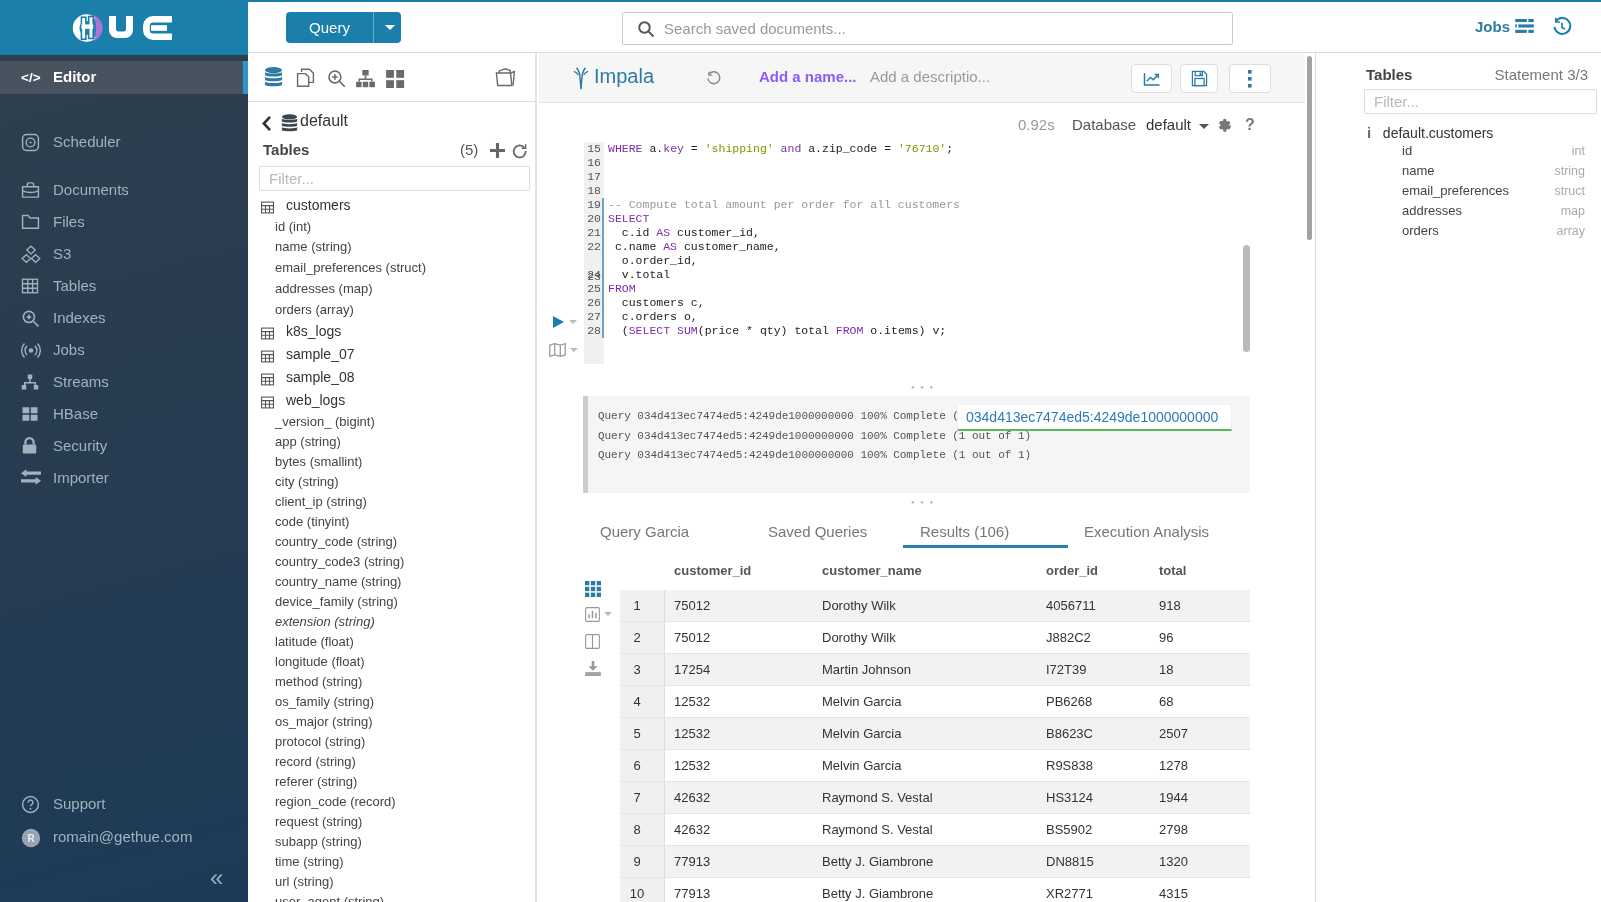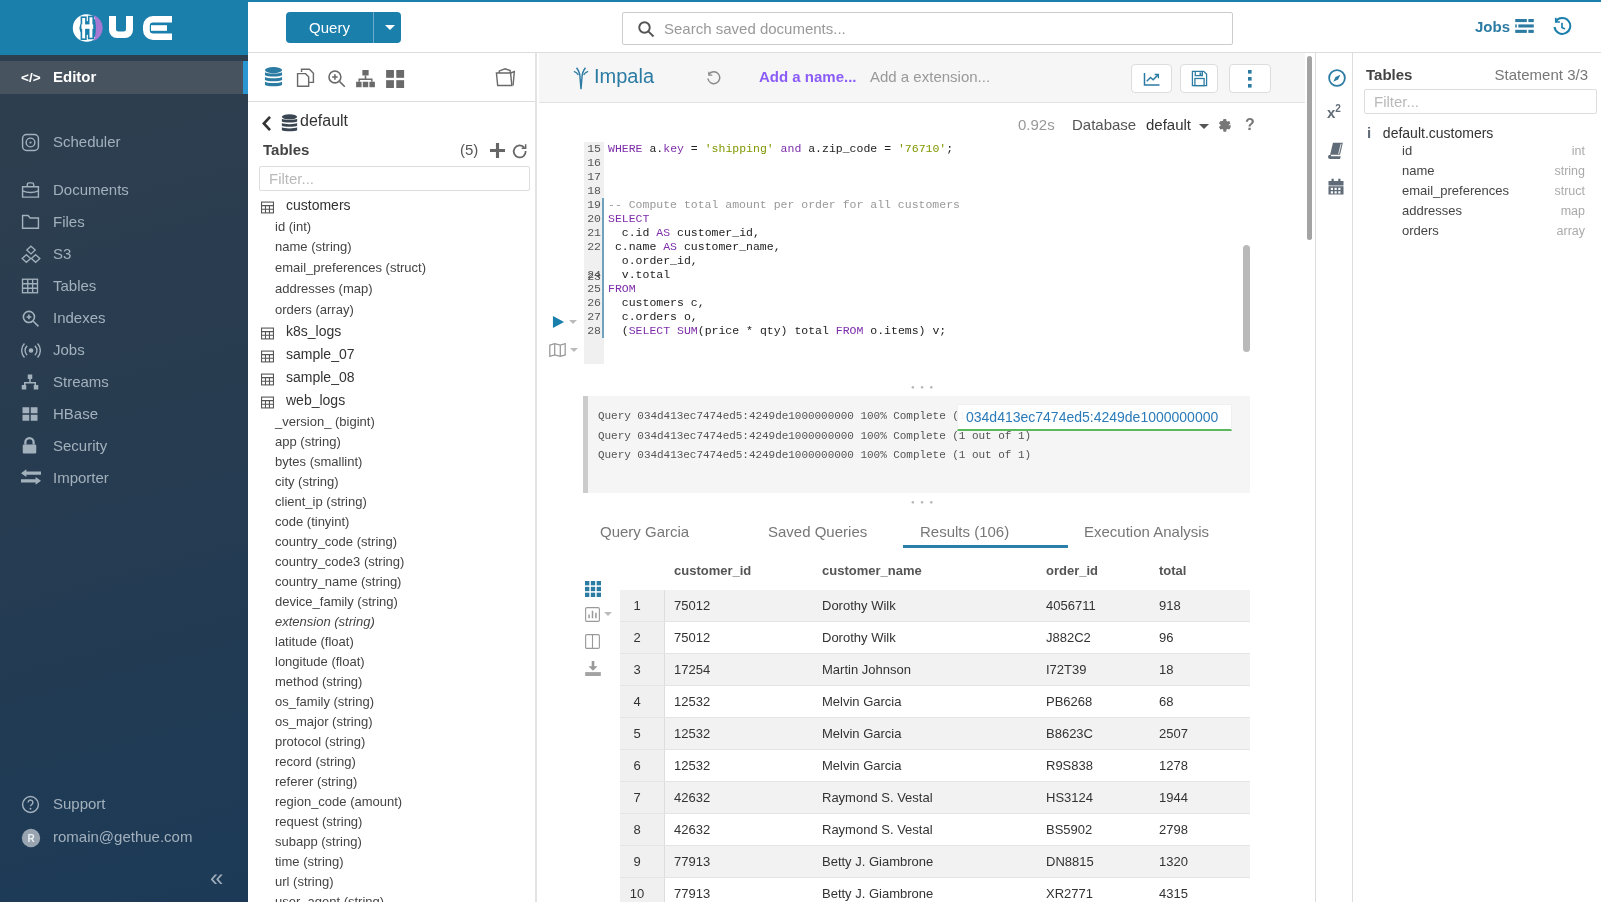--- a/index.html
+++ b/index.html
@@ -372,42 +372,42 @@
         <div class="col-row" style="top: 539px;">device_family (string)</div>
         <div class="col-row" style="top: 559px; font-style: italic;">extension (string)</div>
         <div class="col-row" style="top: 579px;">latitude (float)</div>
         <div class="col-row" style="top: 599px;">longitude (float)</div>
         <div class="col-row" style="top: 619px;">method (string)</div>
         <div class="col-row" style="top: 639px;">os_family (string)</div>
         <div class="col-row" style="top: 659px;">os_major (string)</div>
         <div class="col-row" style="top: 679px;">protocol (string)</div>
         <div class="col-row" style="top: 699px;">record (string)</div>
         <div class="col-row" style="top: 719px;">referer (string)</div>
-        <div class="col-row" style="top: 739px;">region_code (amount)</div>
+        <div class="col-row" style="top: 739px;">region_code (record)</div>
         <div class="col-row" style="top: 759px;">request (string)</div>
         <div class="col-row" style="top: 779px;">subapp (string)</div>
         <div class="col-row" style="top: 799px;">time (string)</div>
         <div class="col-row" style="top: 819px;">url (string)</div>
         <div class="col-row" style="top: 839px;">user_agent (string)</div>
       </div>
   </div>
 
   <div id="main" class="abs">
     <div id="edheader">
       <svg width="22" height="25" viewBox="0 0 24 28" style="position:absolute;left:31px;top:13px;" fill="none" stroke="#2b7ba3" stroke-width="1.6">
           <path d="M7 2c3 4 4 8 4 12l1 12 1-12c0-4 1-8 4-12"></path>
           <path d="M4 6c2 .5 4 2 5 4M20 6c-2 .5-4 2-5 4" stroke-width="1.4"></path>
         </svg>
       <span style="position:absolute;left:55px;top:12px;font-size:20px;color:#2b7ba3;">Impala</span>
       <svg width="15" height="15" viewBox="0 0 24 24" fill="none" stroke="#8a8a8a" stroke-width="2.4" style="position:absolute;left:167px;top:18px;">
           <path d="M4.5 5.5 A9.5 9.5 0 1 1 3 12"></path>
           <path d="M4.5 1v5.5H10" stroke-width="2" fill="none"></path>
         </svg>
       <span style="position:absolute;left:220px;top:15px;font-size:15px;color:#8b5cf6;font-weight:bold;">Add a name...</span>
-      <span style="position:absolute;left:331px;top:15px;font-size:15px;color:#999;">Add a extension...</span>
+      <span style="position:absolute;left:331px;top:15px;font-size:15px;color:#999;">Add a descriptio...</span>
       <span class="hbtn" style="left:592px;width:41px;">
         <svg width="18" height="16" viewBox="0 0 24 20" style="position:absolute;left:11px;top:6px;" fill="none" stroke="#2b7ba3" stroke-width="2">
             <path d="M2 2v16h20"></path>
             <path d="M5 13l5-5 3.5 3L20 4.5"></path>
             <path d="M15.5 4h5v5" fill="none" stroke-width="1.8"></path>
           </svg>
       </span>
       <span class="hbtn" style="left:641px;width:38px;">
         <svg width="17" height="17" viewBox="0 0 24 24" style="position:absolute;left:10px;top:5px;" fill="none" stroke="#2b7ba3" stroke-width="1.8">
             <path d="M2 2h16l4 4v16H2z"></path>
@@ -577,36 +577,20 @@
             <span class="c2">Betty J. Giambrone</span>
             <span class="c3">XR2771</span>
             <span class="c4">4315</span>
           </div>
         </div>
     </div>
     <div id="mainscroll"></div>
   </div>
 
   <div id="rightpanel" class="abs">
-    <div id="rp-strip">
-      <svg style="position:absolute;left:12px;top:16px;" width="18" height="18" viewBox="0 0 24 24" fill="none" stroke="#2b7ba3" stroke-width="2.4">
-          <circle cx="12" cy="12" r="10.5"></circle>
-          <path d="M16.5 7.5l-3 6.5-6.5 3 3-6.5z" fill="#2b7ba3" stroke="none"></path>
-        </svg>
-      <b style="position:absolute;left:11px;top:50px;color:#5f6b76;font-size:15px;">x<sup style="font-size:10px;">2</sup></b>
-      <svg style="position:absolute;left:12px;top:89px;" width="17" height="17" viewBox="0 0 24 24">
-          <path d="M7 1h14l-4 17H3z" fill="#5f6b76"></path>
-          <path d="M3 18a3 3 0 0 0 0 6h14l1-4H4.5a1.5 1.5 0 0 1 0-2z" fill="#5f6b76"></path>
-          <path d="M18.5 2.5 15 17" stroke="#fff" stroke-width="1.2" fill="none"></path>
-        </svg>
-      <svg style="position:absolute;left:11px;top:125px;" width="18" height="18" viewBox="0 0 24 24" fill="#5f6b76">
-          <path d="M2 4h4V1h3v3h6V1h3v3h4v6H2z"></path>
-          <path d="M2 11h20v11H2zm3 2v3h3v-3zm5 0v3h3v-3zm5 0v3h3v-3zM5 17.5v3h3v-3zm5 0v3h3v-3zm5 0v3h3v-3z" fill-rule="evenodd"></path>
-        </svg>
-    </div>
     <div id="rp-head"><b style="color:#444;">Tables</b><span style="float:right;color:#777;">Statement 3/3</span></div>
     <div id="rp-filter">Filter...</div>
     <div id="rp-table"><b style="color:#5f6b76;font-size:15px;">i</b>&nbsp;&nbsp;&nbsp;default.customers</div>
   <div class="rp-col" style="top: 88px;">id<span class="typ">int</span></div>
       <div class="rp-col" style="top: 108px;">name<span class="typ">string</span></div>
       <div class="rp-col" style="top: 128px;">email_preferences<span class="typ">struct</span></div>
       <div class="rp-col" style="top: 148px;">addresses<span class="typ">map</span></div>
       <div class="rp-col" style="top: 168px;">orders<span class="typ">array</span></div>
     </div>
 

